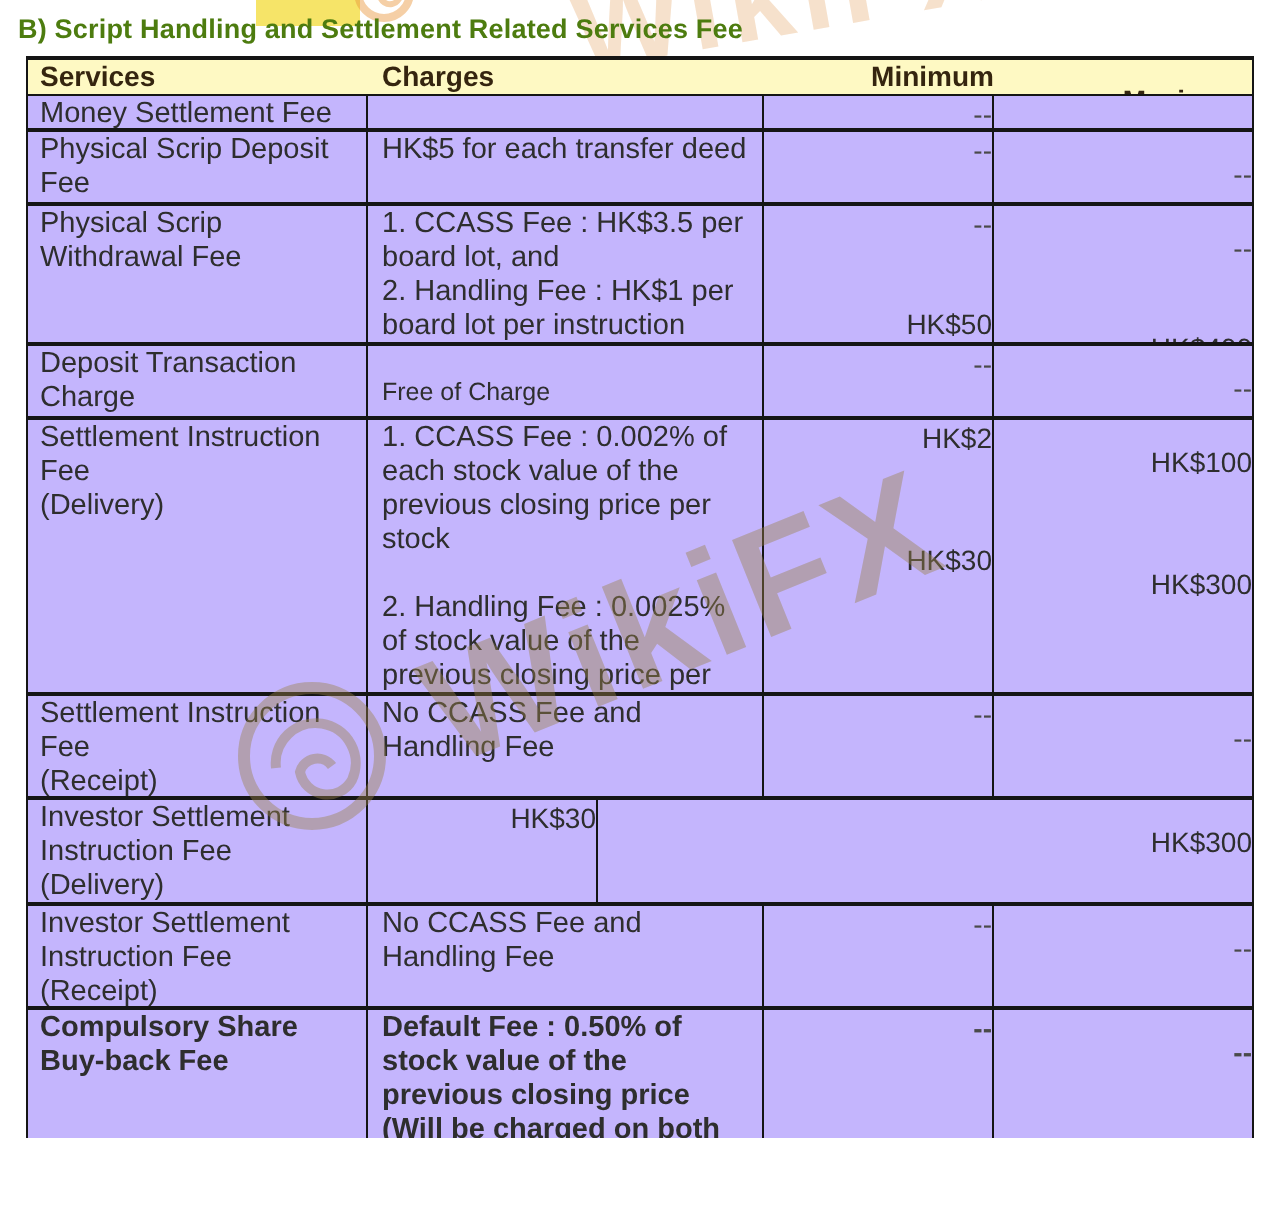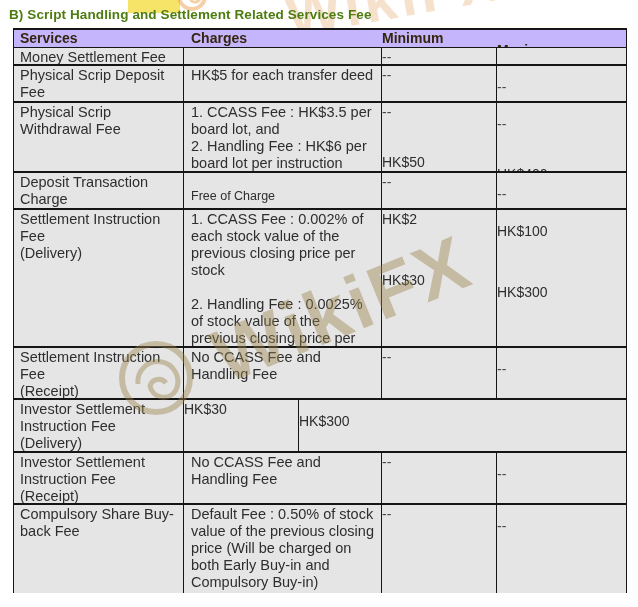--- a/index.html
+++ b/index.html
@@ -14,46 +14,46 @@
     font-size:13.5px;font-weight:700;color:#4d7c0f;letter-spacing:.1px;
   }
   
   .fee-table{
     position:absolute;left:13px;top:28px;width:614px;z-index:2;
     border-top:2px solid #151515;
     border-left:1.5px solid #151515;
     border-right:1.5px solid #151515;
     box-sizing:border-box;
   }
-  .tr{display:flex;background:#e5e5e5;border-bottom:2px solid #151515;box-sizing:border-box;}
+  .tr{display:flex;background:#c4b5fd;border-bottom:2px solid #151515;box-sizing:border-box;}
   .td{box-sizing:border-box;overflow:hidden;border-right:1.5px solid #151515;
       font-size:14.5px;line-height:17px;color:#2e2e2e;padding:1px 4px 0 6px;}
   .td:last-child{border-right:none;margin-top:12px;}
   .td-services{width:170px;flex:0 0 auto;}
   .td-charges{width:198px;flex:0 0 auto;padding-left:7px;}
-  .td-num{width:115px;flex:0 0 auto;text-align:left;padding:1px 0 0 0;font-size:14px;}
+  .td-num{width:115px;flex:0 0 auto;text-align:right;padding:1px 0 0 0;font-size:14px;}
   .td-max{width:auto;flex:1 1 auto;}
   .para{margin:0;}
   .spacer{height:17px;}
   .val{height:17px;}
   .dash{color:#4a4a4a;}
   
-  .tr.header{background:#c4b5fd;height:18px;border-bottom:1.5px solid #151515;}
+  .tr.header{background:#fef9c3;height:18px;border-bottom:1.5px solid #151515;}
   .tr.header .td{border-right:none;font-weight:700;font-size:14px;line-height:17px;
                  color:#35250f;padding-top:0;}
   
   .r0{height:18px;}
   .r1{height:37px;}
   .r2{height:70px;}
   .r3{height:37px;}
   .r4{height:138px;}
   .r5{height:52px;}
   .r6{height:53px;}
   .r7{height:52px;}
-  .r8{height:88px;border-bottom:none;}
+  .r8{height:64px;border-bottom:none;font-weight:bold;}
   
   .r0 .td-charges,.r3 .td-charges{font-size:12.5px;line-height:15px;padding-top:16px;}
   
   .r2 .td-num .val:nth-child(2){margin-top:33px;}
   .r4 .td-num .val:nth-child(2){margin-top:44px;}
   
   .wm-top{position:absolute;left:0;top:0;width:638px;height:30px;overflow:hidden;
           z-index:1;pointer-events:none;}
   .wm-chip{position:absolute;left:128px;top:0;width:52px;height:13px;
            background:#F4DF4D;opacity:.85;}
@@ -117,21 +117,21 @@
         <div class="td td-num td-max">
           <div class="val dash">--</div>
         </div>
       </div>
       <div class="tr r2">
         <div class="td td-services">
           <div class="line">Physical Scrip Withdrawal Fee</div>
         </div>
         <div class="td td-charges">
           <div class="para">1. CCASS Fee : HK$3.5 per board lot, and</div>
-          <div class="para">2. Handling Fee : HK$6 per board lot per instruction</div>
+          <div class="para">2. Handling Fee : HK$1 per board lot per instruction</div>
         </div>
         <div class="td td-num td-min">
           <div class="val dash">--</div>
           <div class="val">HK$50</div>
         </div>
         <div class="td td-num td-max">
           <div class="val dash">--</div>
           <div class="val">HK$400</div>
         </div>
       </div>

